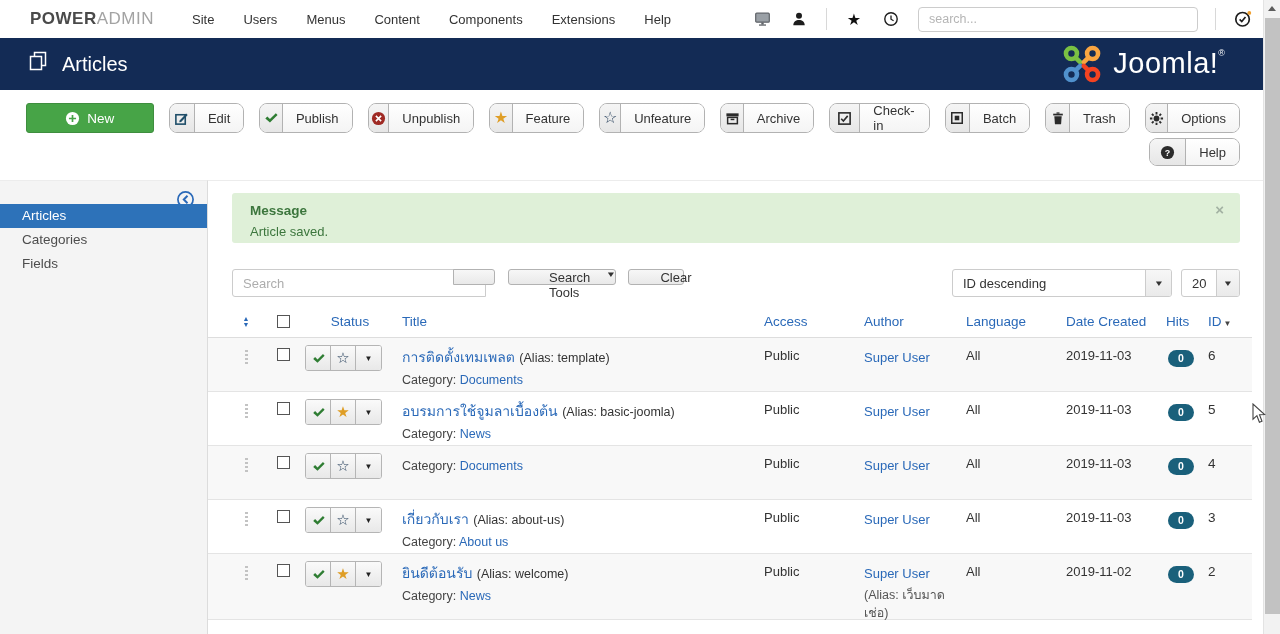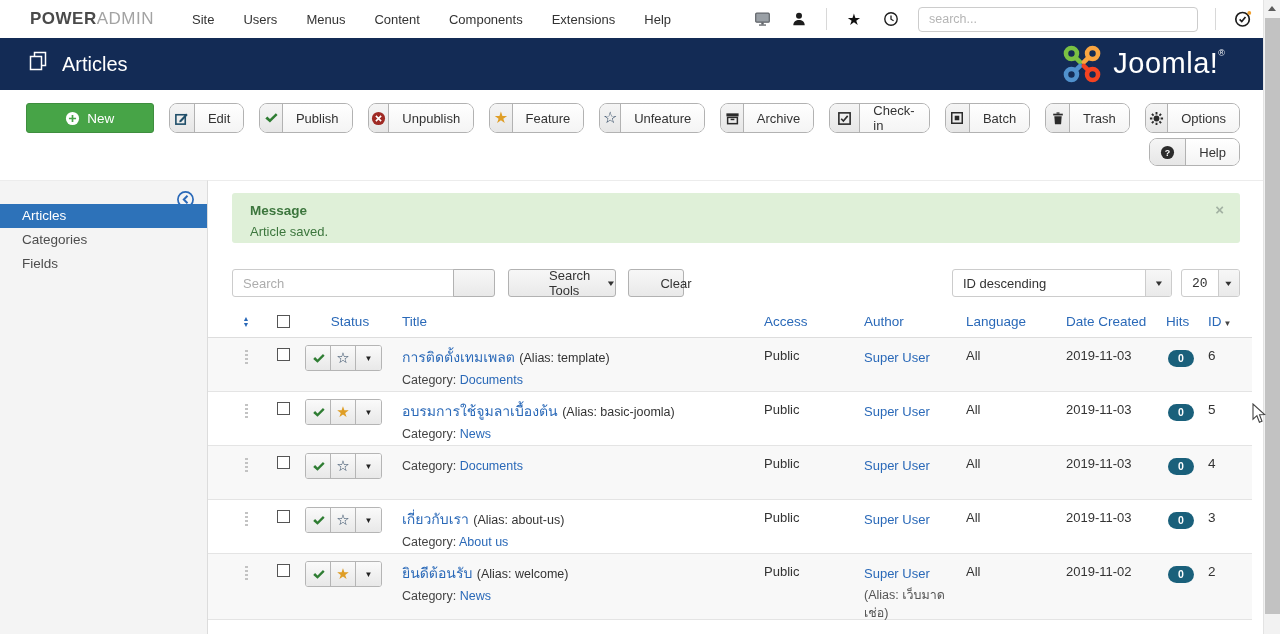--- a/index.html
+++ b/index.html
@@ -50,30 +50,30 @@
   .main { position:absolute; left:208px; top:180px; width:1055px; height:454px; background:#fff; border-top:1px solid #ececec; }
 
   .msg { position:absolute; left:24px; top:12px; width:1008px; height:50px; background:#dff0d8; border-radius:3px; padding:10px 18px; }
   .msg .mtitle { color:#3c763d; font-weight:bold; font-size:13.5px; }
   .msg .mbody { color:#3c763d; font-size:13px; margin-top:6px; }
   .msg .mclose { position:absolute; right:16px; top:8px; color:#a3b2a3; font-size:15px; font-weight:bold; cursor:pointer; }
 
   .filters { position:absolute; left:0; top:88px; width:1055px; height:28px; }
   .f-search { position:absolute; left:24px; top:0; width:254px; height:28px; border:1px solid #ccc; border-radius:3px 0 0 3px; padding:0 10px; font-size:13px; outline:none; font-family:"Liberation Sans",sans-serif; }
   .f-search::placeholder { color:#adadad; }
-  .f-btn { position:absolute; top:0; height:28px; border:1px solid #b2b2b2; border-radius:3px; background:linear-gradient(#f7f7f7,#e9e9e9); display:flex; align-items:center; justify-content:center; font-size:13px; color:#333; cursor:pointer;padding-left:40px; }
+  .f-btn { position:absolute; top:0; height:16px; border:1px solid #b2b2b2; border-radius:3px; background:linear-gradient(#f7f7f7,#e9e9e9); display:flex; align-items:flex-start; justify-content:center; font-size:13px; color:#333; cursor:pointer;padding-left:40px; }
   .f-sbtn { left:245px; width:39px; border-radius:0 3px 3px 0; }
   .f-tools { left:300px; width:108px; gap:7px; }
   .f-clear { left:420px; width:56px; }
   .caret-dn { display:inline-block; font-size:8px; color:#333; transform:scaleX(1.3); }
   .sel { position:absolute; top:0; height:28px; border:1px solid #ccc; border-radius:3px; background:#fff; display:flex; cursor:pointer; }
   .sel .stext { display:flex; align-items:center; padding:0 10px; font-size:13px; color:#333; flex:1; }
   .sel .scaret { width:26px; border-left:1px solid #ccc; background:linear-gradient(#f7f7f7,#eaeaea); display:flex; align-items:center; justify-content:center; border-radius:0 2px 2px 0; }
   .sel-sort { left:744px; width:220px;gap:32px; }
-  .sel-limit { left:973px; width:59px;font-family:Liberation Mono, monospace; }
+  .sel-limit { left:973px; width:59px; }
 
   
   .grid { display:grid; grid-template-columns:44px 30px 104px 362px 100px 102px 100px 100px 42px 40px; padding-left:16px; }
   .thead { position:absolute; left:0; top:125px; width:1044px; height:32px; align-items:center; border-bottom:1px solid #ddd; }
   .thead .hcell { font-size:13.5px; color:#2a69b8; cursor:pointer; }
   .hc-status { text-align:center; }
   .sorticons { display:flex; flex-direction:column; align-items:center; line-height:6px; font-size:7px; color:#2a69b8; cursor:pointer; }
   .cb { display:inline-block; width:13px; height:13px; border:1px solid #555; background:#fff; cursor:pointer; }
   .idcaret { font-size:8px; color:#444; margin-left:2px; }
 

